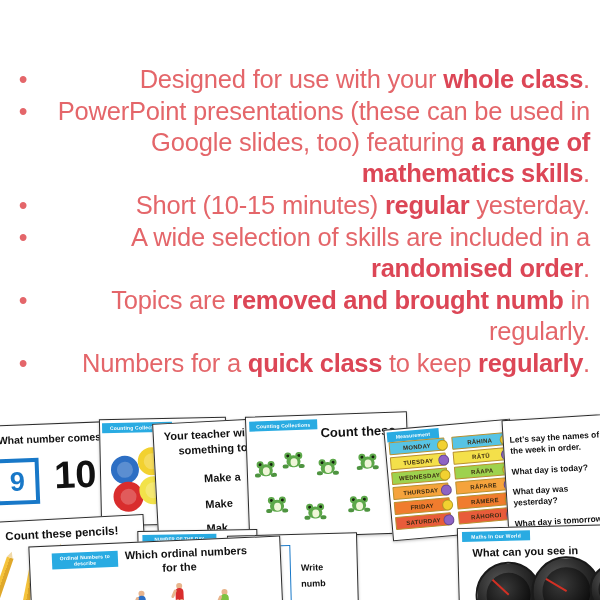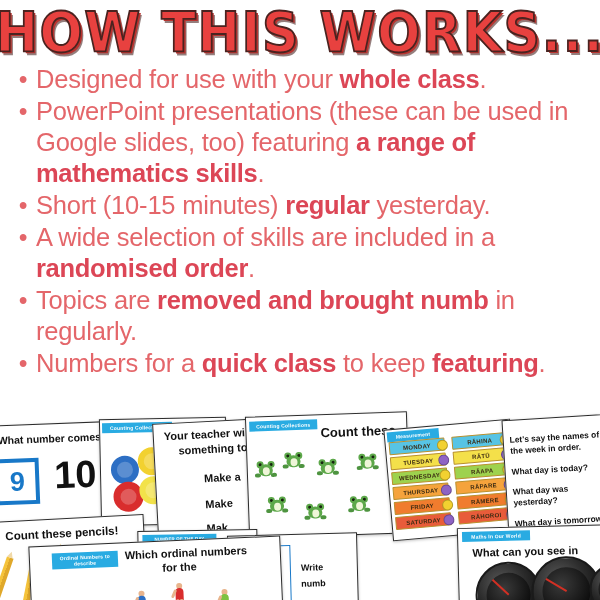--- a/index.html
+++ b/index.html
@@ -33,21 +33,21 @@
     display:flex;align-items:flex-start;
     color:#E4666A;
     font-size:25.5px;line-height:31px;
     letter-spacing:-.2px;
     margin-bottom:1px;
   }
   .bullet{
     flex:0 0 22px;color:#E4666A;font-size:25px;line-height:30px;text-align:center;
     margin-right:2px;
   }
-  .li .txt{flex:1;}
+  .li .txt{flex:1;text-align:right;}
   .li b{font-weight:bold;color:#DC4656;letter-spacing:-.3px;}
 
   
   .collage{position:absolute;left:0;top:408px;width:600px;height:192px;overflow:hidden;}
   .card{
     position:absolute;background:#fff;border:1px solid #2b2b2b;
     box-shadow:0 1px 3px rgba(0,0,0,.25);
     overflow:hidden;
   }
   .tag{
@@ -106,23 +106,20 @@
   
   .gauge{position:absolute;border-radius:50%;background:radial-gradient(circle at 38% 32%,#5a5a5a 0%,#2c2c2c 42%,#121212 72%,#000 100%);border:2px solid #1a1a1a;}
   .gauge .face{position:absolute;inset:14%;border-radius:50%;background:radial-gradient(circle at 40% 35%,#3a3a3a,#0c0c0c 75%);}
   .gauge .needle{position:absolute;left:50%;top:50%;width:1.6px;background:#D23024;transform-origin:bottom center;}
 </style>
 </head>
 <body>
 
 <div class="slide">
 
-  <div class="title-wrap">
-    <div class="title">HOW THIS WORKS...</div>
-  </div>
 
   <div class="list" id="bullet-list">
       <div class="li">
         <span class="bullet">•</span>
         <span class="txt"><span>Designed for use with your </span><b>whole class</b><span>.</span></span>
       </div>
       <div class="li">
         <span class="bullet">•</span>
         <span class="txt"><span>PowerPoint presentations (these can be used in Google slides, too) featuring </span><b>a range of mathematics skills</b><span>.</span></span>
       </div>
@@ -133,21 +130,21 @@
       <div class="li">
         <span class="bullet">•</span>
         <span class="txt"><span>A wide selection of skills are included in a </span><b>randomised order</b><span>.</span></span>
       </div>
       <div class="li">
         <span class="bullet">•</span>
         <span class="txt"><span>Topics are </span><b>removed and brought numb</b><span> in regularly.</span></span>
       </div>
       <div class="li">
         <span class="bullet">•</span>
-        <span class="txt"><span>Numbers for a </span><b>quick class</b><span> to keep </span><b>featuring</b><span>.</span></span>
+        <span class="txt"><span>Numbers for a </span><b>quick class</b><span> to keep </span><b>regularly</b><span>.</span></span>
       </div>
     </div>
 
   <div class="collage">
 
     <div class="card" style="left:-10px;top:14px;width:190px;height:96px;transform:rotate(-2.2deg);">
       <div class="q" style="left:8px;top:8px;font-size:10.5px;">What number comes before</div>
       <div class="numbox" style="left:4px;top:33px;width:36px;height:38px;font-size:27px;">9</div>
       <div class="bignum" style="left:63px;top:30px;font-size:38px;">10</div>
     </div>

